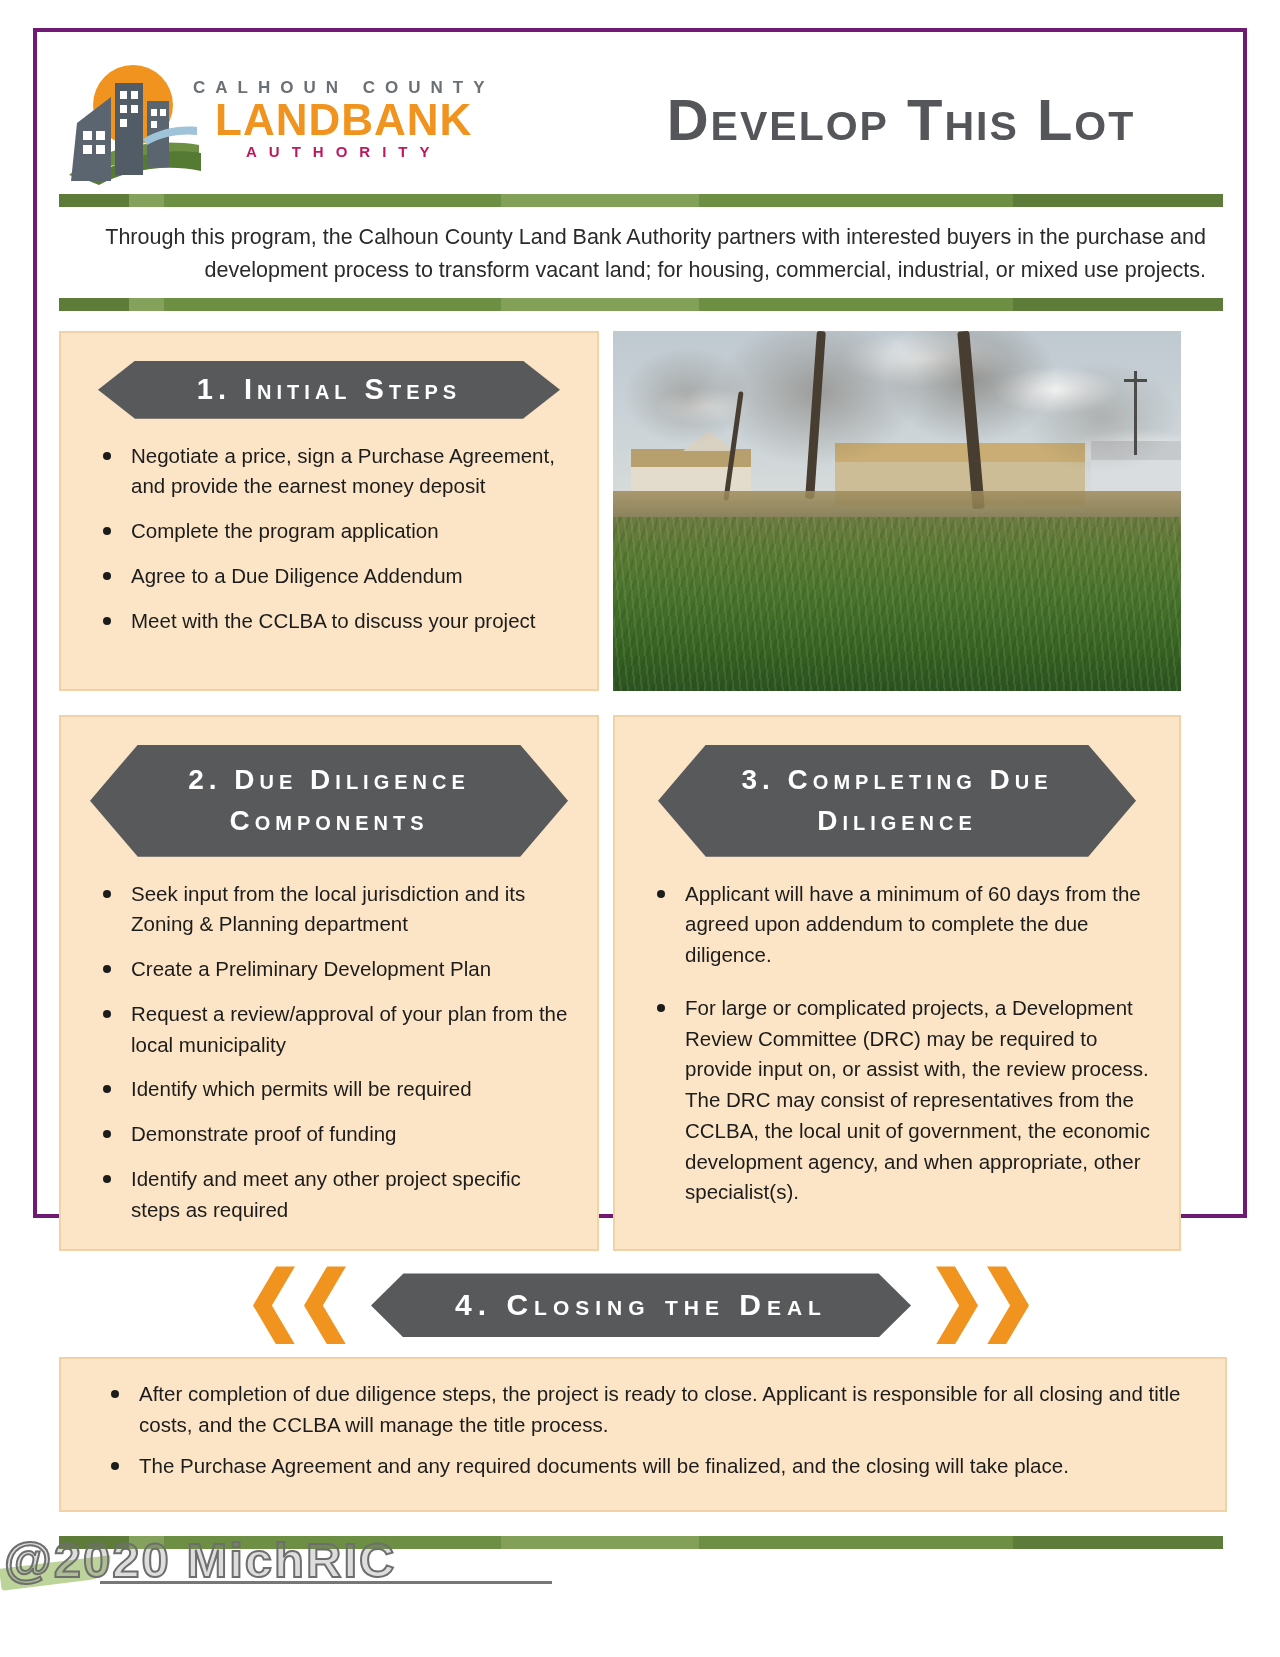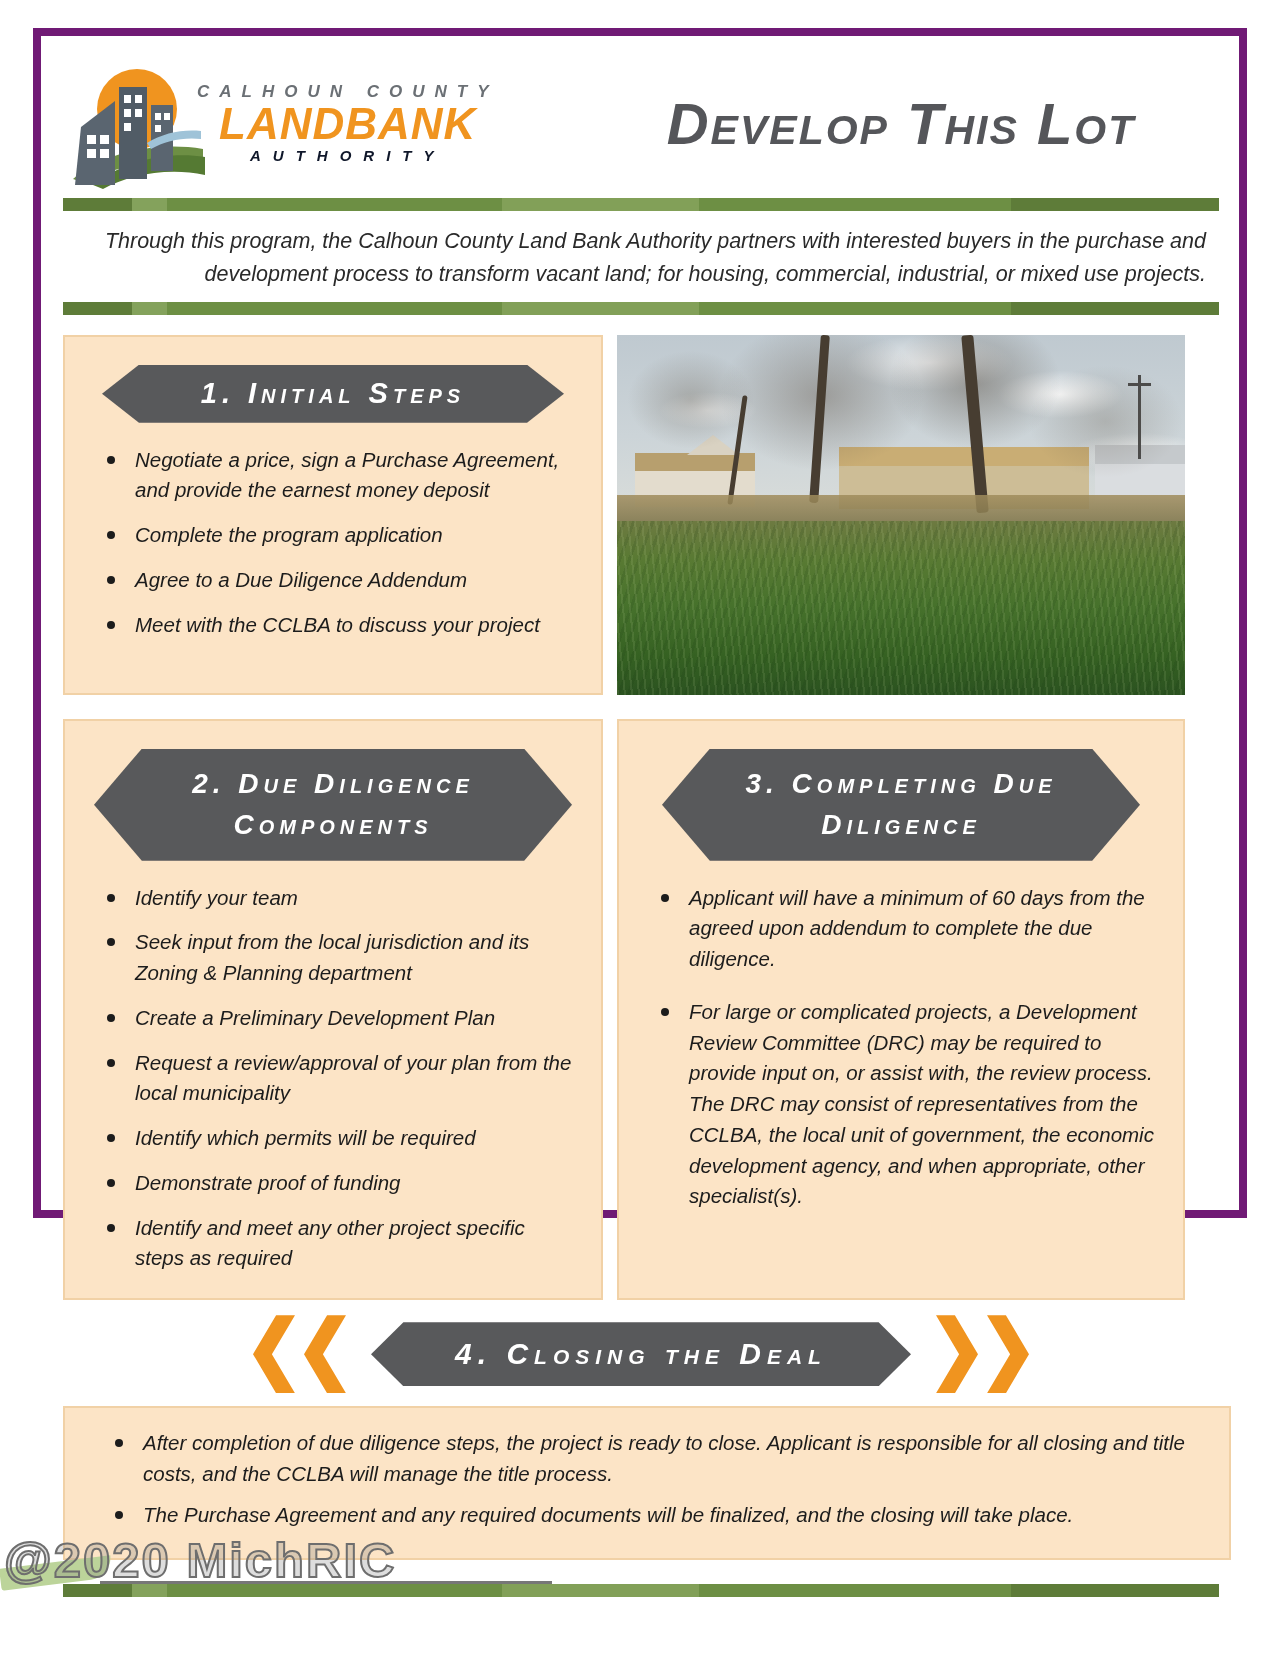--- a/index.html
+++ b/index.html
@@ -3,32 +3,32 @@
 <meta charset="utf-8">
 <style>
   * { margin:0; padding:0; box-sizing:border-box; }
   html,body { background:#ffffff; }
   body {
     width:1280px; height:1657px; position:relative; overflow:hidden;
     font-family:"Liberation Sans", sans-serif; color:#1c1c1c;
   }
   .frame {
     position:absolute; left:33px; top:28px; width:1214px; height:1190px;
-    border:8px solid #701a75; background:#ffffff;font-style:italic;
+    border:4px solid #701a75; background:#ffffff;
   }
   .content { position:absolute; inset:0; padding:16px 20px 0 22px; }
 
   
   .header { display:flex; align-items:center; height:142px; }
   .logo { display:flex; align-items:center; width:510px; position:relative; }
   .logo svg { width:148px; height:132px; flex:0 0 auto; }
   .logo-text { margin-left:-14px; text-align:center; }
   .logo-top { font-size:17px; letter-spacing:10px; color:#6b7075; font-weight:bold; }
   .logo-main { font-size:44px; font-weight:bold; color:#f0941f; letter-spacing:1px; line-height:1.02; }
-  .logo-sub { font-size:15px; letter-spacing:12px; color:#0f172a; font-weight:bold; }
+  .logo-sub { font-size:15px; letter-spacing:12px; color:#be185d; font-weight:bold; }
   .doc-title {
     flex:1; text-align:center; font-variant:small-caps;
     font-size:58px; font-weight:bold; color:#55565a; letter-spacing:2px;
     padding-left:10px;
   }
 
   
   .bar {
     height:13px; width:100%;
     background:linear-gradient(90deg,#5e7c39 0%,#5e7c39 6%,#84a25c 6%,#84a25c 9%,
@@ -233,21 +233,20 @@
         <div class="trunk trunk-3"></div>
         <div class="brush"></div>
         <div class="grass"></div>
       </div>
     </div>
 
     <div class="row row-2">
       <div class="panel panel-2">
         <div class="hex hex-double">2. Due Diligence Components</div>
         <div class="bullets">
-          <div class="bullet">Identify your team</div>
           <div class="bullet">Seek input from the local jurisdiction and its Zoning &amp; Planning department</div>
           <div class="bullet">Create a Preliminary Development Plan</div>
           <div class="bullet">Request a review/approval of your plan from the local municipality</div>
           <div class="bullet">Identify which permits will be required</div>
           <div class="bullet">Demonstrate proof of funding</div>
           <div class="bullet">Identify and meet any other project specific steps as required</div>
         </div>
       </div>
       <div class="panel panel-3">
         <div class="hex hex-double">3. Completing Due Diligence</div>

